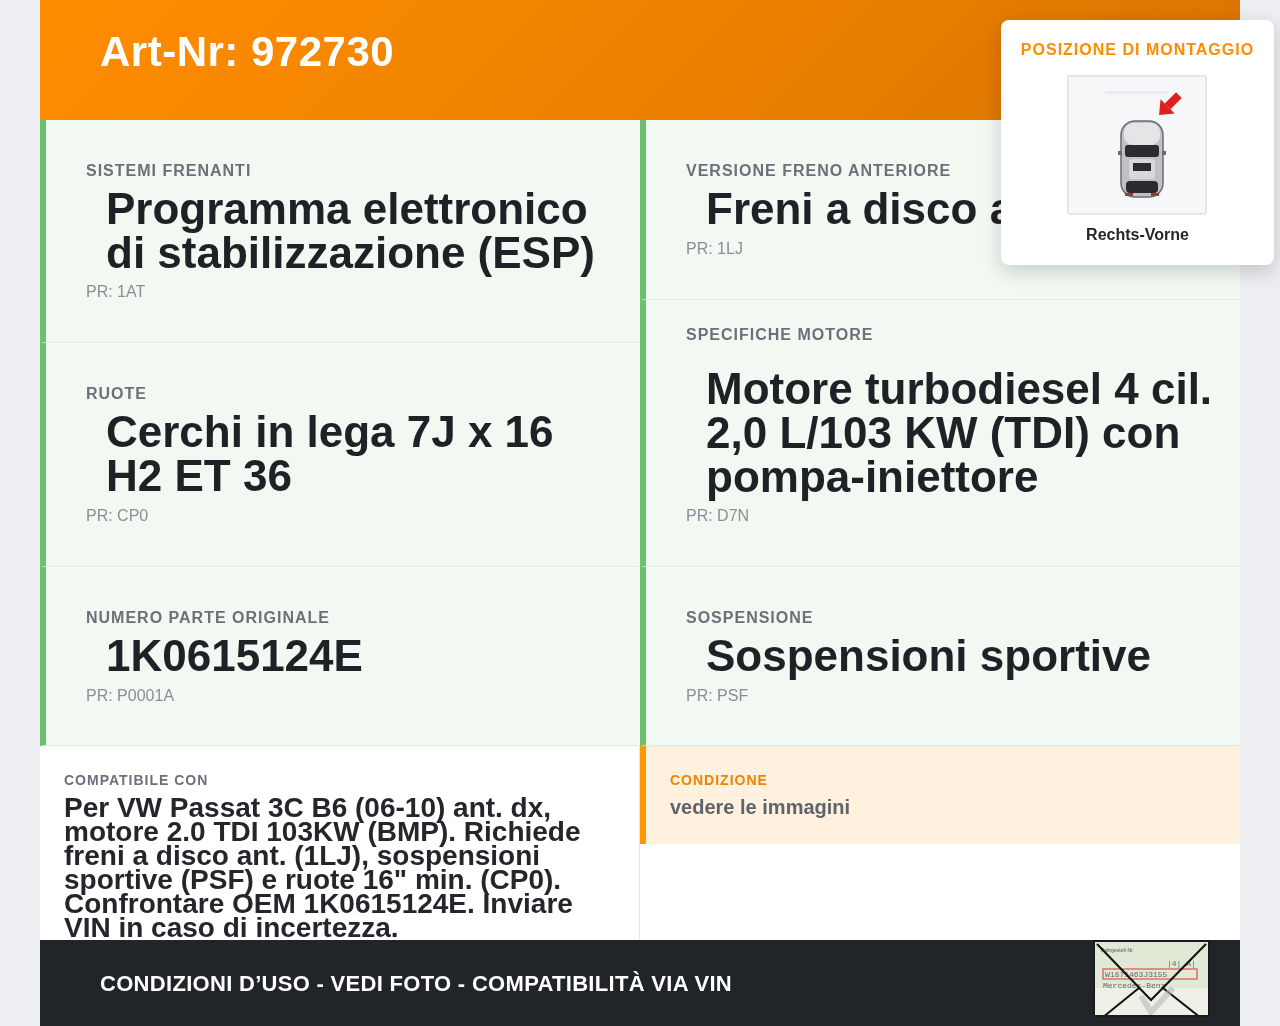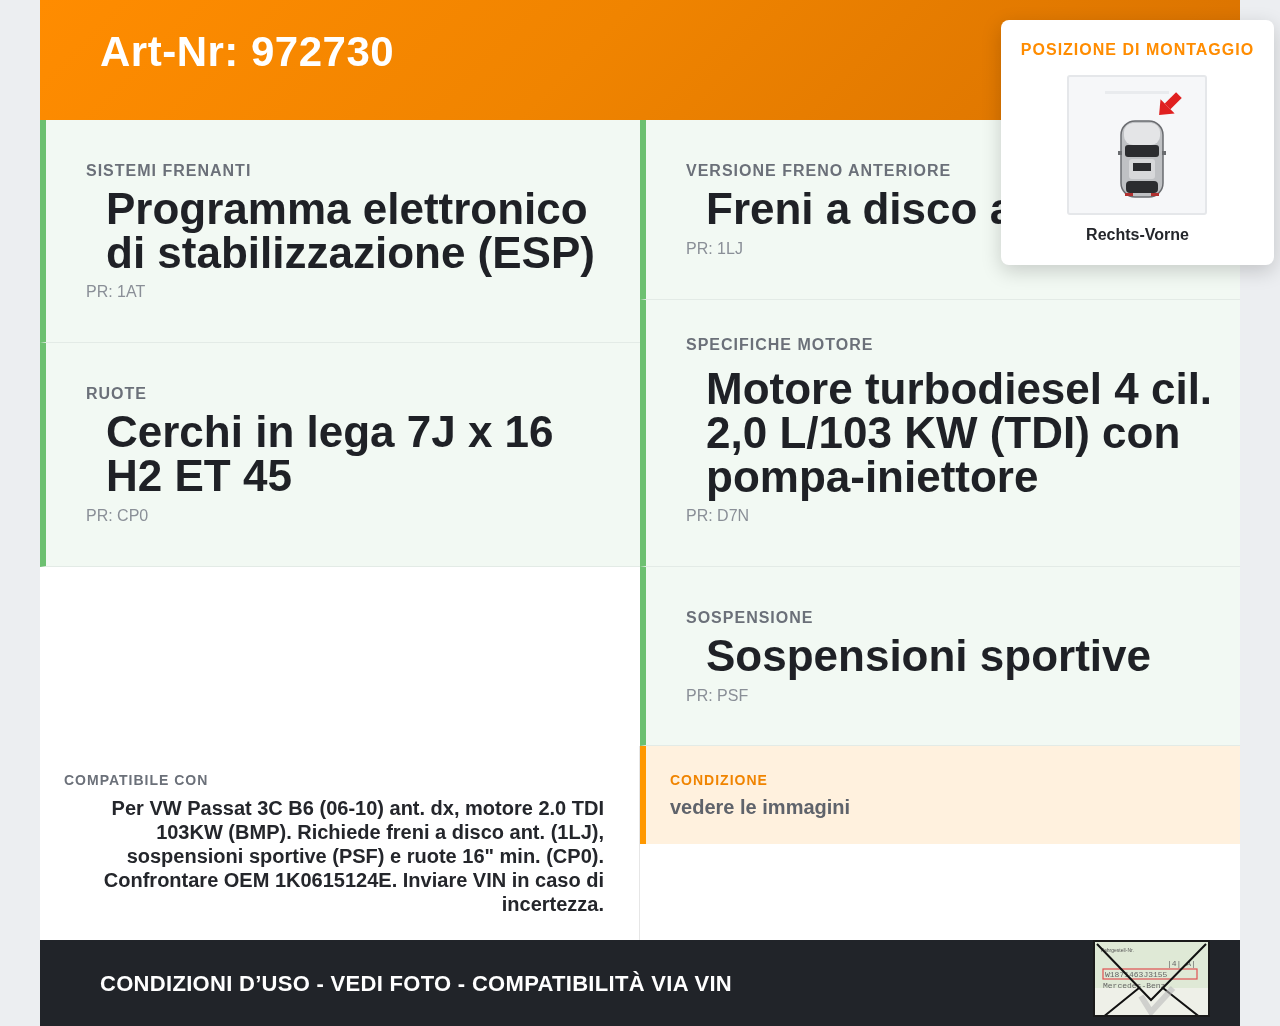--- a/index.html
+++ b/index.html
@@ -45,21 +45,21 @@
     .compat {
       position: absolute; left: 0; top: 746px; width: 600px; height: 194px;
       background: #ffffff; border-right: 1px solid #e6e6e6;
     }
     .compat .label {
       position: absolute; left: 24px; top: 26px;
       font-size: 14px; font-weight: 700; color: #6b7079; letter-spacing: 1px;
     }
     .compat .text {
       position: absolute; left: 24px; top: 50px; width: 540px;
-      font-size: 20px; font-weight: 700; color: #24262b; line-height: 24px; text-align: right;
+      font-size: 28px; font-weight: 700; color: #24262b; line-height: 24px;
     }
     .cond {
       position: absolute; left: 600px; top: 746px; width: 600px; height: 98px;
       background: #fff1de; border-left: 6px solid #ff9800; padding-left: 36px;
     }
     .cond .label {
       position: absolute; left: 24px; top: 26px;
       font-size: 14px; font-weight: 700; color: #f08400; letter-spacing: 1px;
     }
     .cond .text {
@@ -114,30 +114,35 @@
   </div>
 
   <div class="cell" style="left:600px; top:120px; width:600px; height:180px;">
     <div class="label" style="top:42px;">VERSIONE FRENO ANTERIORE</div>
     <div class="value" style="top:67px; white-space:nowrap; overflow:hidden;">Freni a disco anteriori</div>
     <div class="pr" style="top:120px;">PR: 1LJ</div>
   </div>
 
   <div class="cell" style="left:0; top:343px; width:600px; height:224px;">
     <div class="label" style="top:42px;">RUOTE</div>
-    <div class="value" style="top:67px; width:490px;">Cerchi in lega 7J x 16 H2 ET 45</div>
+    <div class="value" style="top:67px; width:490px;">Cerchi in lega 7J x 16 H2 ET 36</div>
     <div class="pr" style="top:164px;">PR: CP0</div>
   </div>
 
   <div class="cell" style="left:600px; top:300px; width:600px; height:267px;">
-    <div class="label" style="top:36px;">SPECIFICHE MOTORE</div>
+    <div class="label" style="top:26px;">SPECIFICHE MOTORE</div>
     <div class="value" style="top:67px; width:510px;">Motore turbodiesel 4 cil. 2,0 L/103 KW (TDI) con pompa-iniettore</div>
     <div class="pr" style="top:207px;">PR: D7N</div>
   </div>
 
+  <div class="cell" style="left:0; top:567px; width:600px; height:179px;">
+    <div class="label" style="top:42px;">NUMERO PARTE ORIGINALE</div>
+    <div class="value" style="top:67px;">1K0615124E</div>
+    <div class="pr" style="top:120px;">PR: P0001A</div>
+  </div>
 
   <div class="cell" style="left:600px; top:567px; width:600px; height:179px;">
     <div class="label" style="top:42px;">SOSPENSIONE</div>
     <div class="value" style="top:67px;">Sospensioni sportive</div>
     <div class="pr" style="top:120px;">PR: PSF</div>
   </div>
 
   <div class="compat">
     <div class="label">COMPATIBILE CON</div>
     <div class="text">Per VW Passat 3C B6 (06-10) ant. dx, motore 2.0 TDI 103KW (BMP). Richiede freni a disco ant. (1LJ), sospensioni sportive (PSF) e ruote 16" min. (CP0). Confrontare OEM 1K0615124E. Inviare VIN in caso di incertezza.</div>

